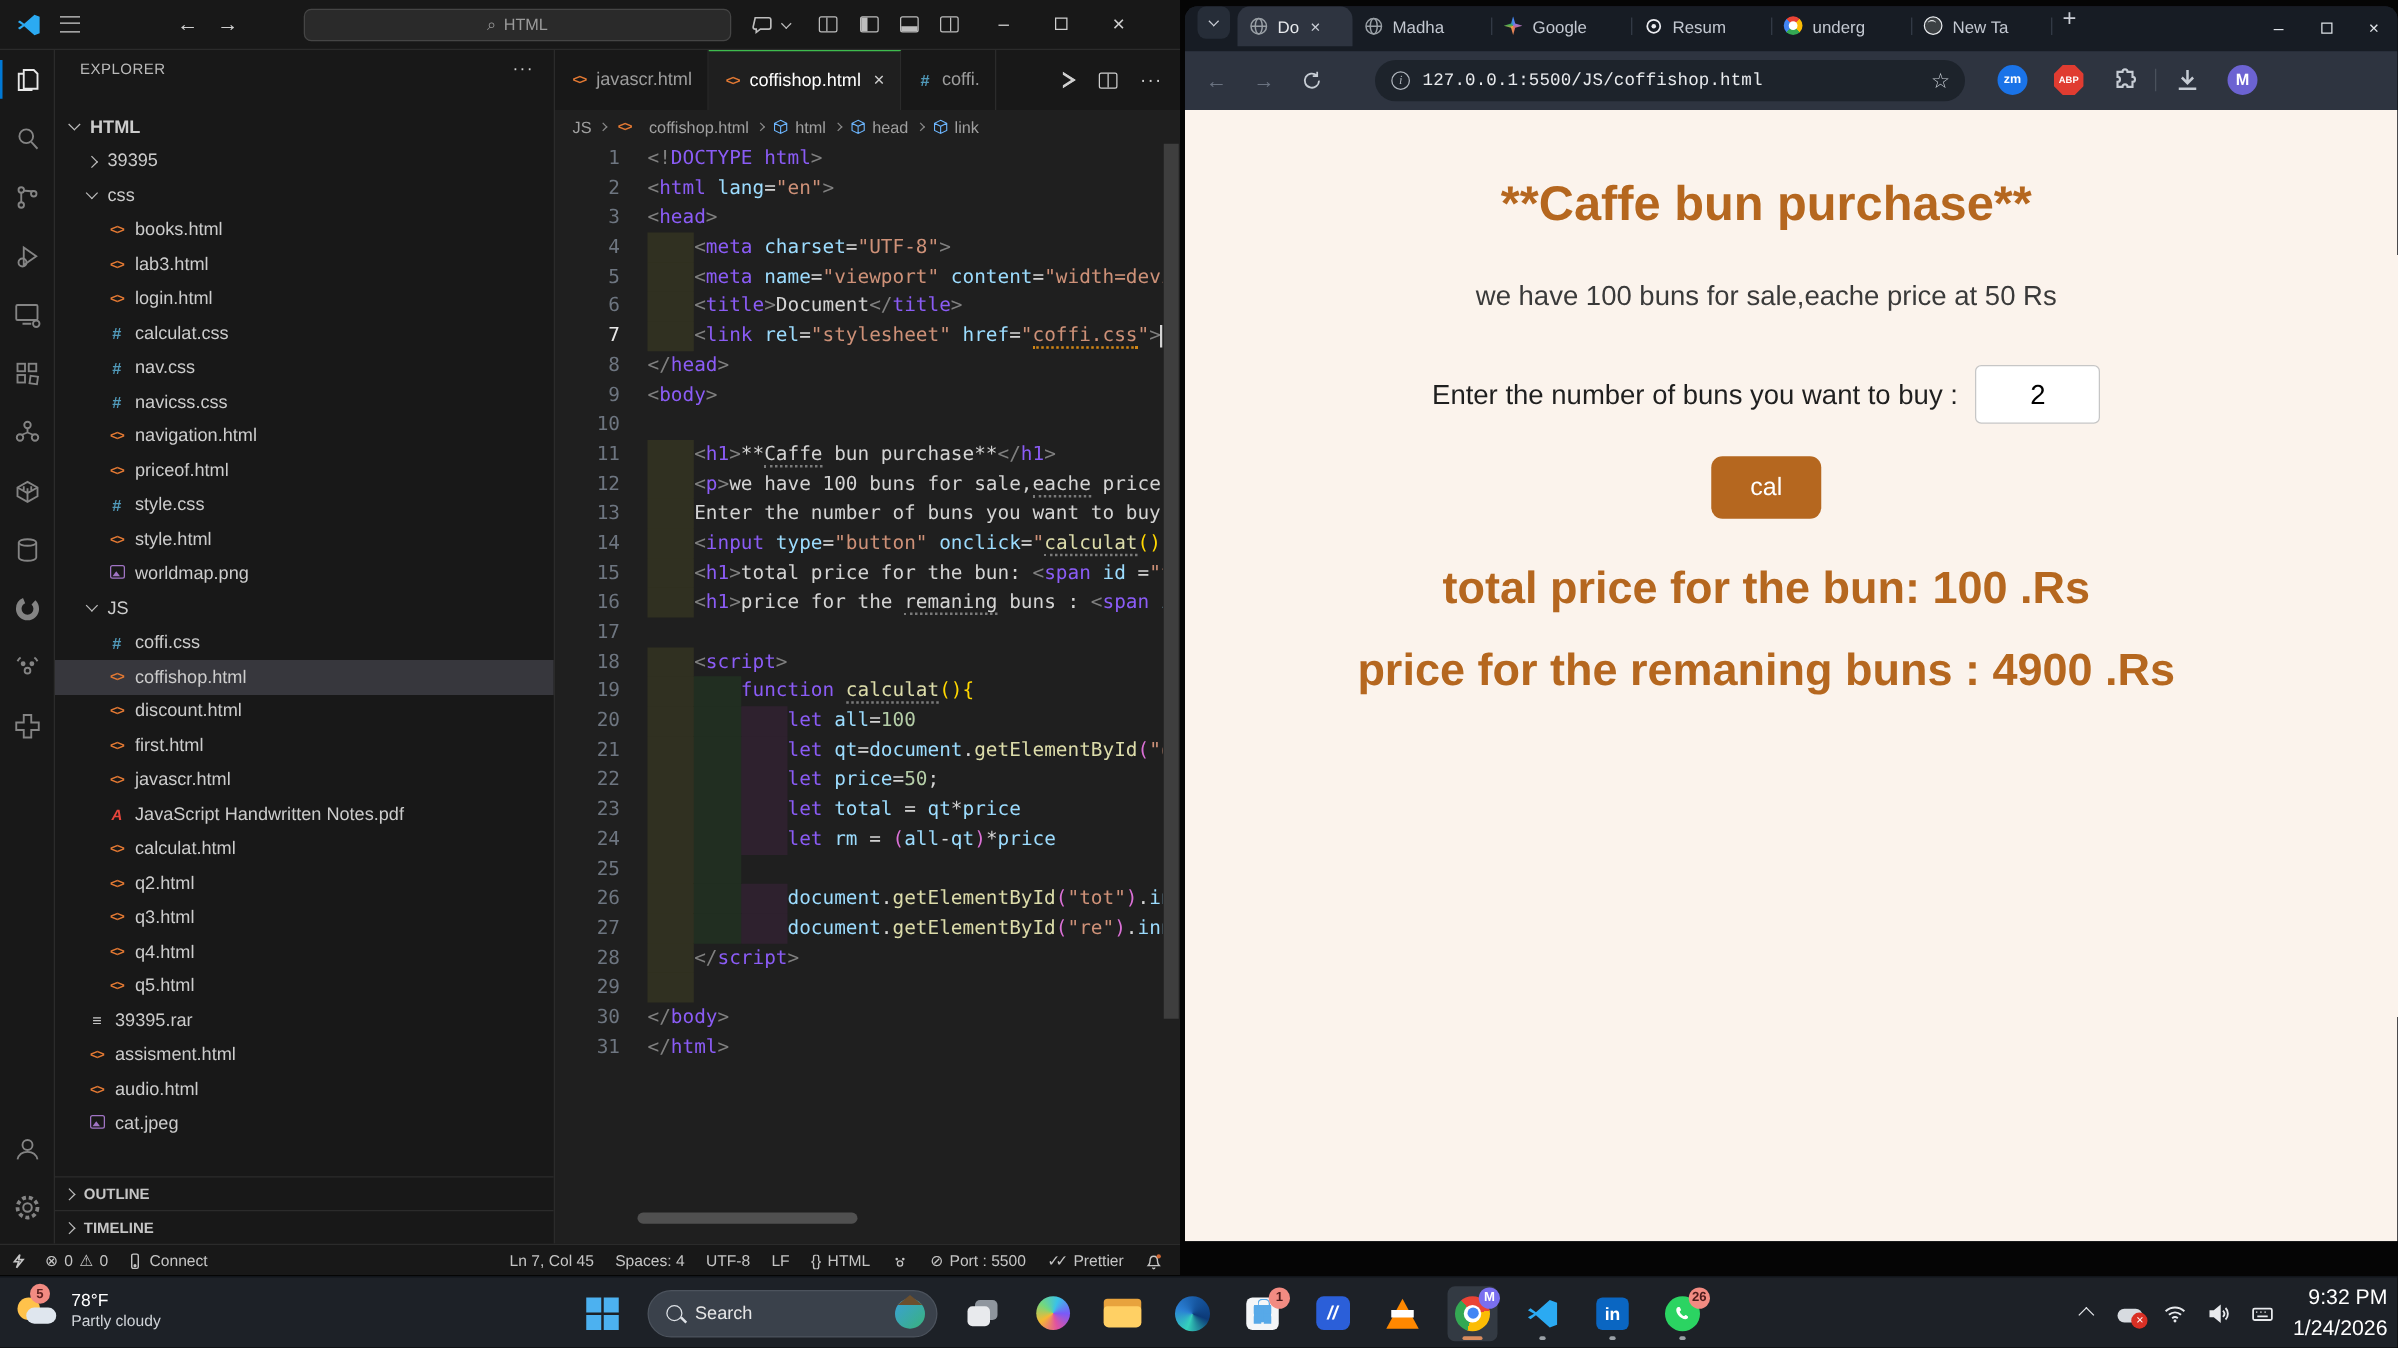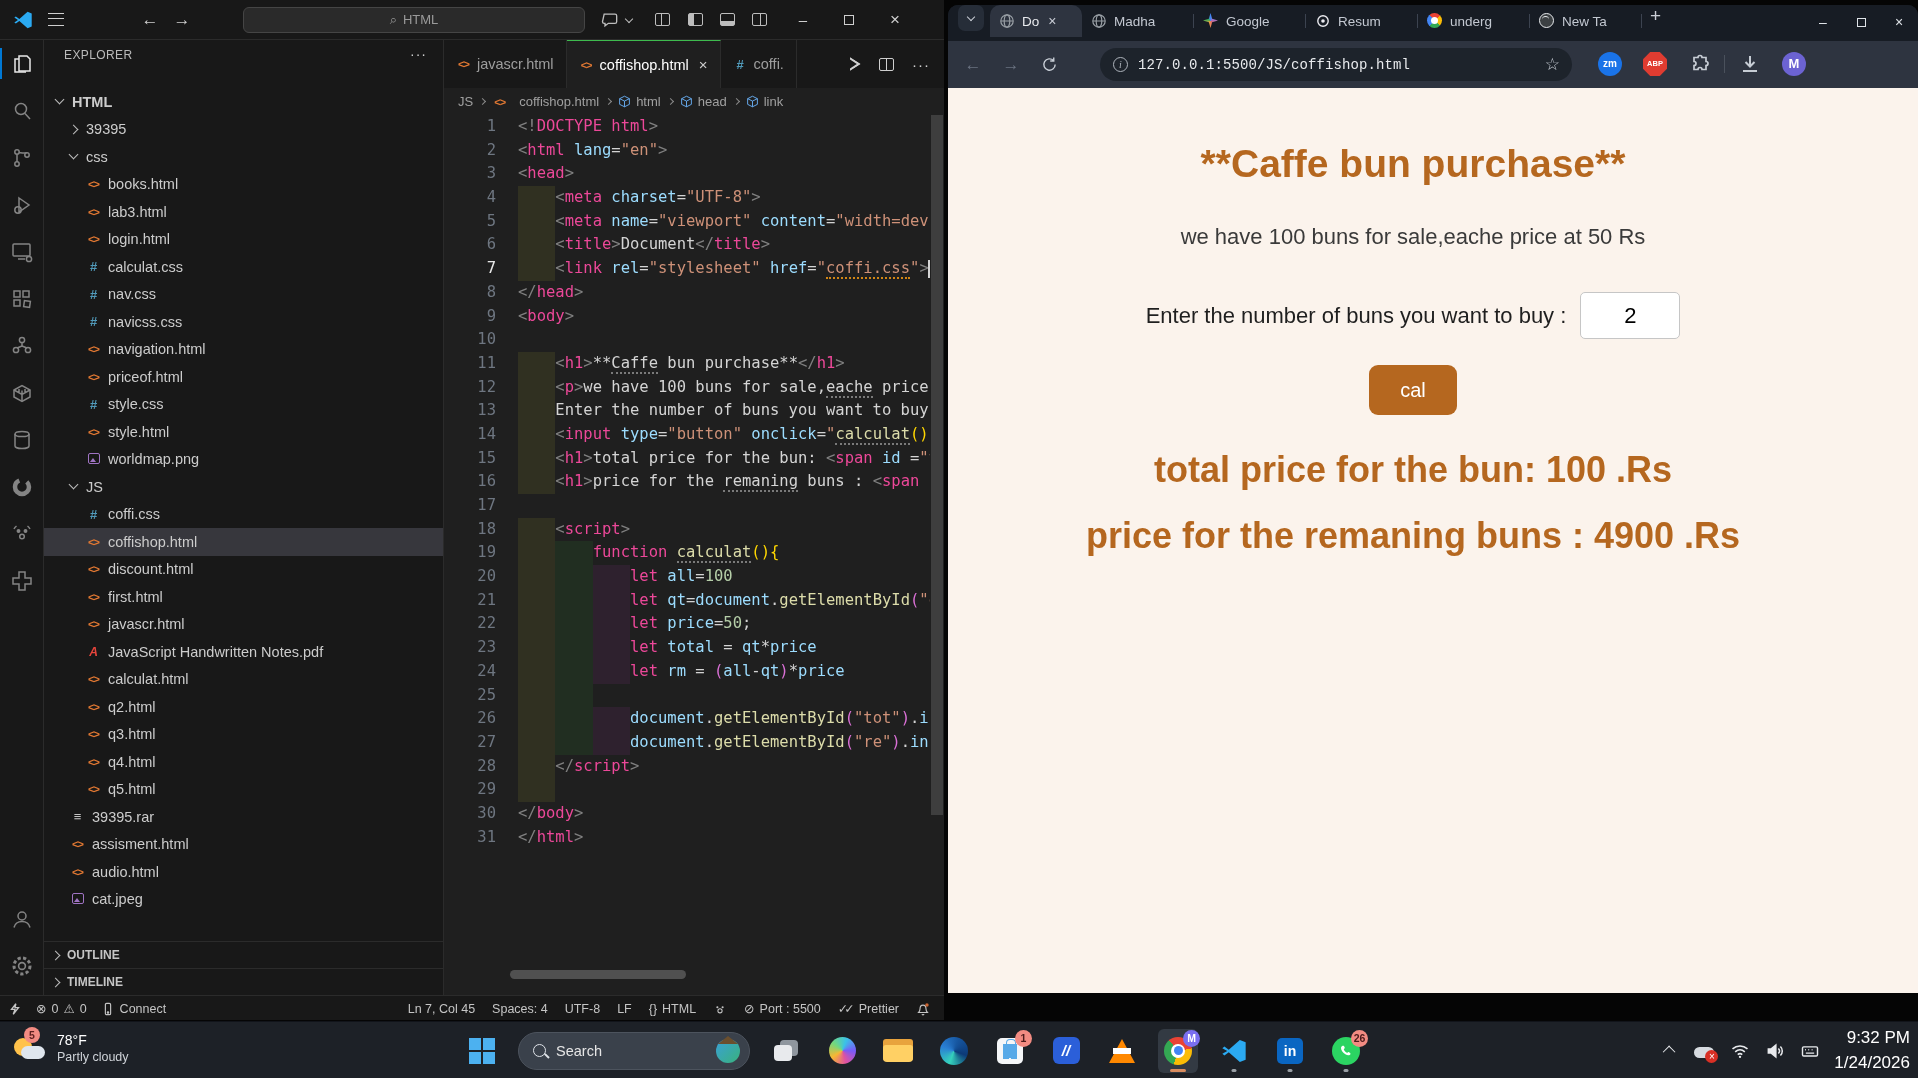--- a/index.html
+++ b/index.html
@@ -63,21 +63,21 @@
   .breadcrumb { position:absolute; left:0; top:48px; right:0; height:27px; display:flex; align-items:center; padding-left:14px; font-size:13px; color:#a0a0a0; gap:5px; white-space:nowrap; }
   .bsep { width:5px; height:5px; border-right:1.4px solid #8a8a8a; border-bottom:1.4px solid #8a8a8a; transform:rotate(-45deg); margin:0 2px; }
   .bcube { width:13px; height:13px; }
   .code { position:absolute; left:0; top:75px; right:14px; bottom:30px; overflow:hidden; font-family:"DejaVu Sans Mono",monospace; font-size:15.5px; }
   .cline { position:relative; height:23.7px; line-height:23.7px; white-space:pre; }
   .cline .num { position:absolute; left:0; width:52px; text-align:right; color:#6e7681; }
   .cline.cur .num { color:#e8e8e8; }
   .cline .txt { position:absolute; left:74px; }
   .stripe { position:absolute; top:0; bottom:0; width:37.3px; }
   .st0 { background:rgba(255,255,64,.08); } .st1 { background:rgba(64,255,64,.07); } .st2 { background:rgba(255,64,255,.07); }
-  .sg-g{color:#808080}.sg-t{color:#ec4899}.sg-a{color:#9cdcfe}.sg-s{color:#ce9178}.sg-w{color:#d4d4d4}
+  .sg-g{color:#808080}.sg-t{color:#8b5cf6}.sg-a{color:#9cdcfe}.sg-s{color:#ce9178}.sg-w{color:#d4d4d4}
   .sg-f{color:#dcdcaa}.sg-n{color:#b5cea8}.sg-p1{color:#ffd700}.sg-p2{color:#da70d6}
   .sg-wu{color:#d4d4d4;border-bottom:2px dotted #7a7a7a}
   .sg-fu{color:#dcdcaa;border-bottom:2px dotted #7a7a7a}
   .sg-sw{color:#ce9178;border-bottom:2px dotted #d18616}
   .caret { position:absolute; left:484px; top:3px; width:1.6px; height:18px; background:#d4d4d4; }
   .vscroll { position:absolute; right:1px; top:75px; width:12px; height:700px; background:rgba(121,121,121,.35); }
   .hscroll { position:absolute; left:66px; bottom:16px; width:176px; height:9px; border-radius:5px; background:rgba(140,140,140,.45); }
 
   .vs-status { position:absolute; left:0; bottom:0; right:0; height:25px; background:#181818; border-top:1px solid #2b2b2b; font-size:12.5px; color:#c5c5c5; }
   .st-l { position:absolute; left:8px; top:0; height:25px; display:flex; align-items:center; gap:14px; }

